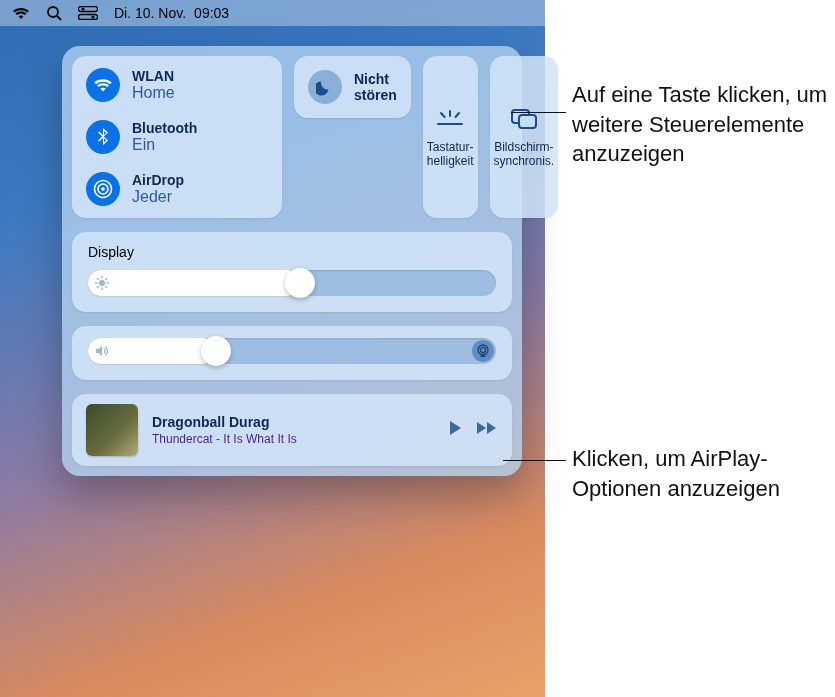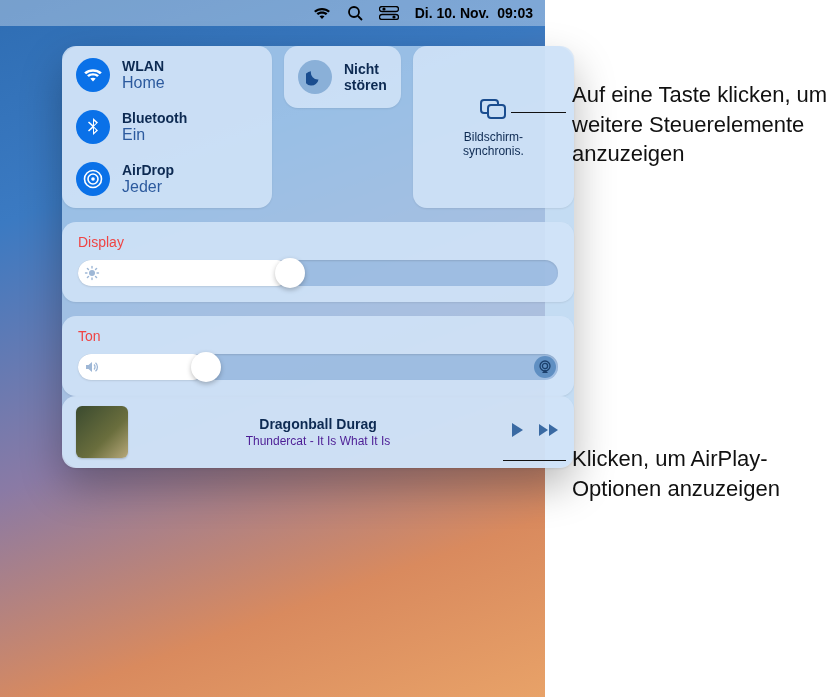--- a/index.html
+++ b/index.html
@@ -17,36 +17,36 @@
     width: 545px; height: 697px;
     background: linear-gradient(160deg, #2e6db3 0%, #3b7ac2 25%, #8a7aa5 55%, #d98a5e 80%, #e8a268 100%);
   }
   .menubar {
     position: absolute;
     top: 0; left: 0;
     width: 545px; height: 26px;
     background: rgba(255,255,255,0.35);
     display: flex;
     align-items: center;
-    justify-content: flex-end;
+    justify-content: flex-start;
     padding: 0 12px;
     gap: 16px;
     font-size: 14px;
     color: #000;
-    font-weight: 700;
+    font-weight: 400;
   }
   .menubar .mb-icon { display:flex; align-items:center; }
   .menubar .mb-datetime { display:flex; gap:8px; }
   .cc-panel {
     position: absolute;
     left: 62px; top: 46px;
-    width: 512px;
+    width: 460px;
     background: rgba(180,210,240,0.78);
     border-radius: 18px;
-    padding: 0;
+    padding: 10px;
     box-shadow: 0 18px 42px rgba(0,0,0,0.28);
   }
   .cc-row1 { display:flex; gap:12px; }
   .cc-card {
     background: rgba(210,228,248,0.85);
     border-radius: 14px;
     box-shadow: 0 1px 2px rgba(0,0,0,0.08);
   }
   .connectivity {
     flex: 0 0 210px;
@@ -75,21 +75,21 @@
   .util-card {
     flex:1; display:flex; flex-direction:column; align-items:center; justify-content:center;
     gap:8px; padding:10px 4px; cursor:pointer;
   }
   .util-card .uicon { height:28px; display:flex; align-items:center; justify-content:center; }
   .util-card .ulabel { font-size:12px; color:#0d2a52; text-align:center; line-height:1.15; font-weight:500; }
   .slider-card {
     margin-top:14px;
     padding:12px 16px 16px;
   }
-  .slider-label { font-size:14px; font-weight:500; color:#ef4444; margin-bottom:10px; }
+  .slider-label { font-size:14px; font-weight:500; color:#000000; margin-bottom:10px; }
   .slider-track {
     position:relative;
     height:26px;
     background: rgba(120,160,210,0.55);
     border-radius: 13px;
     display:flex; align-items:center;
     box-shadow: inset 0 1px 2px rgba(0,0,0,0.12);
   }
   .slider-fill {
     position:absolute; left:0; top:0; bottom:0;
@@ -105,23 +105,23 @@
     box-shadow: 0 2px 5px rgba(0,0,0,0.25);
   }
   .slider-right-btn {
     position:absolute; right:2px; top:2px;
     width:22px; height:22px; border-radius:50%;
     background:#5f8fc2;
     display:flex; align-items:center; justify-content:center;
     cursor:pointer;
   }
   .nowplaying {
+    margin-top:14px;
     display:flex; align-items:center; gap:14px;
     padding:10px 14px;
-    text-align:center;
   }
   .np-art { width:52px; height:52px; border-radius:6px; background: linear-gradient(135deg,#3a4a2f,#6a6e3d 60%,#b7a87a); flex-shrink:0; box-shadow:0 1px 2px rgba(0,0,0,0.2); }
   .np-text { flex:1; display:flex; flex-direction:column; gap:2px; min-width: 0; }
   .np-title { font-size:14px; font-weight:600; color:#0d2a52; white-space:nowrap; overflow:hidden; text-overflow:ellipsis;}
   .np-sub { font-size:12px; color:#4c1d95; white-space:nowrap; overflow:hidden; text-overflow:ellipsis;}
   .np-ctrls { display:flex; align-items:center; gap:12px; }
   .np-ctrls .ctrl { cursor:pointer; color:#2c5a9e; }
   .annotation {
     position:absolute;
     font-size:22px;
@@ -210,20 +210,32 @@
           <svg width="18" height="18" viewBox="0 0 18 18">
               <path d="M12.5 11.5 A7 7 0 0 1 5 3.2 A7.2 7.2 0 1 0 12.5 11.5 Z" fill="#1a4d8f"></path>
             </svg>
         </div>
         <div class="dnd-label" style="white-space:pre-line">Nicht
 stören</div>
       </div>
       <div class="util-row">
         <div class="cc-card util-card">
           <div class="uicon">
+            <svg width="32" height="20" viewBox="0 0 32 20">
+                <line x1="16" y1="2" x2="16" y2="7" stroke="#1a4d8f" stroke-width="2" stroke-linecap="round"></line>
+                <line x1="7" y1="4" x2="10.5" y2="8" stroke="#1a4d8f" stroke-width="2" stroke-linecap="round"></line>
+                <line x1="25" y1="4" x2="21.5" y2="8" stroke="#1a4d8f" stroke-width="2" stroke-linecap="round"></line>
+                <line x1="4" y1="15" x2="28" y2="15" stroke="#1a4d8f" stroke-width="2" stroke-linecap="round"></line>
+              </svg>
+          </div>
+          <div class="ulabel" style="white-space:pre-line">Tastatur-
+helligkeit</div>
+        </div>
+        <div class="cc-card util-card">
+          <div class="uicon">
             <svg width="30" height="24" viewBox="0 0 30 24">
                 <rect x="3" y="3" width="17" height="13" rx="3" stroke="#1a4d8f" stroke-width="2" fill="none"></rect>
                 <rect x="10" y="8" width="17" height="13" rx="3" stroke="#1a4d8f" stroke-width="2" fill="#c8def5"></rect>
               </svg>
           </div>
           <div class="ulabel" style="white-space:pre-line">Bildschirm-
 synchronis.</div>
         </div>
       </div>
     </div>
@@ -245,21 +257,20 @@
               <line x1="12.6" y1="3.4" x2="11.5" y2="4.5"></line>
               <line x1="4.5" y1="11.5" x2="3.4" y2="12.6"></line>
             </g>
           </svg>
       </div>
       <div class="slider-thumb" id="display-thumb" style="left: 197px;"></div>
     </div>
   </div>
 
   <div class="cc-card slider-card">
-    <div class="slider-label">Ton</div>
     <div class="slider-track">
       <div class="slider-fill" id="sound-fill" style="width: 128px;">
         <svg width="16" height="16" viewBox="0 0 16 16">
             <path d="M2 6 L4.5 6 L8 3 L8 13 L4.5 10 L2 10 Z" fill="#9eb7d6"></path>
             <path d="M10 5.5 A3.5 3.5 0 0 1 10 10.5" stroke="#9eb7d6" stroke-width="1.3" fill="none"></path>
             <path d="M11.5 3.8 A5.5 5.5 0 0 1 11.5 12.2" stroke="#9eb7d6" stroke-width="1.3" fill="none"></path>
           </svg>
       </div>
       <div class="slider-thumb" id="sound-thumb" style="left: 113px;"></div>
       <div class="slider-right-btn">

